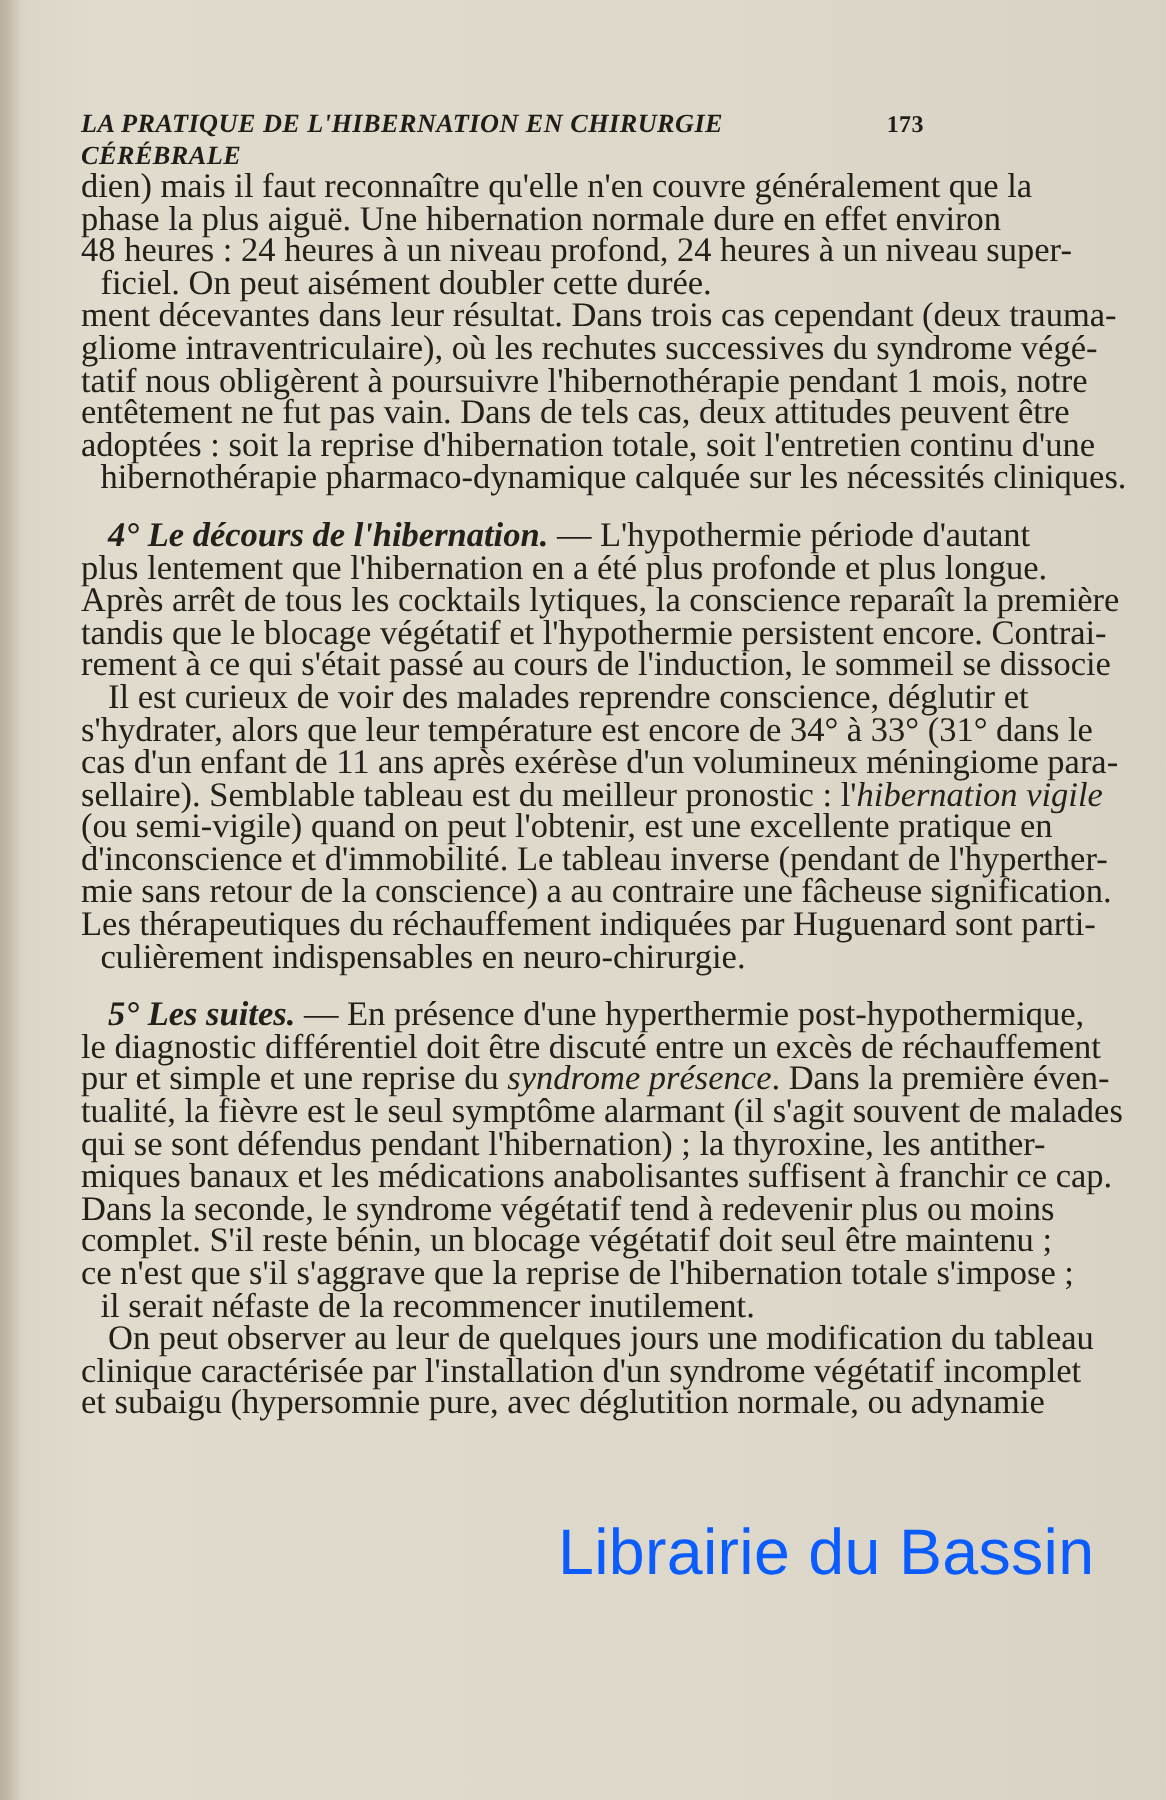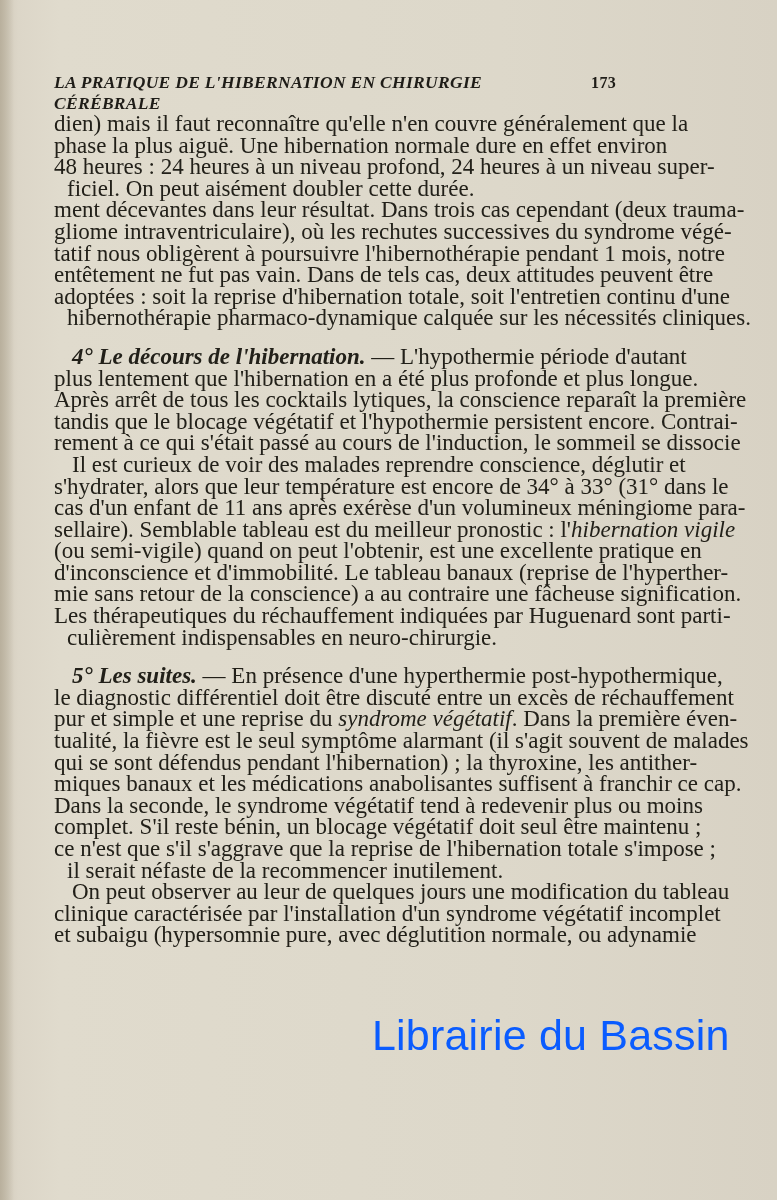--- a/index.html
+++ b/index.html
@@ -81,32 +81,32 @@
       <span class="line">tandis que le blocage végétatif et l'hypothermie persistent encore. Contrai-</span>
       <span class="line">rement à ce qui s'était passé au cours de l'induction, le sommeil se dissocie</span>
     </div>
 
     <div>
       <span class="line indent">Il est curieux de voir des malades reprendre conscience, déglutir et</span>
       <span class="line">s'hydrater, alors que leur température est encore de 34° à 33° (31° dans le</span>
       <span class="line">cas d'un enfant de 11 ans après exérèse d'un volumineux méningiome para-</span>
       <span class="line"><span>sellaire). Semblable tableau est du meilleur pronostic : l'</span><span class="it">hibernation vigile</span></span>
       <span class="line">(ou semi-vigile) quand on peut l'obtenir, est une excellente pratique en</span>
-      <span class="line">d'inconscience et d'immobilité. Le tableau banaux (reprise de l'hyperther-</span>
+      <span class="line">d'inconscience et d'immobilité. Le tableau inverse (pendant de l'hyperther-</span>
       <span class="line">mie sans retour de la conscience) a au contraire une fâcheuse signification.</span>
       <span class="line">Les thérapeutiques du réchauffement indiquées par Huguenard sont parti-</span>
       <span class="line last">culièrement indispensables en neuro-chirurgie.</span>
     </div>
 
     <div class="gap"></div>
 
     <div>
       <span class="line indent"><span class="bi">5°</span> <span class="bi">Les suites.</span> <span>— En présence d'une hyperthermie post-hypothermique,</span></span>
       <span class="line">le diagnostic différentiel doit être discuté entre un excès de réchauffement</span>
-      <span class="line"><span>pur et simple et une reprise du </span><span class="it">syndrome végétatif</span><span>. Dans la première éven-</span></span>
+      <span class="line"><span>pur et simple et une reprise du </span><span class="it">syndrome présence</span><span>. Dans la première éven-</span></span>
       <span class="line">tualité, la fièvre est le seul symptôme alarmant (il s'agit souvent de malades</span>
       <span class="line">qui se sont défendus pendant l'hibernation) ; la thyroxine, les antither-</span>
       <span class="line">miques banaux et les médications anabolisantes suffisent à franchir ce cap.</span>
       <span class="line">Dans la seconde, le syndrome végétatif tend à redevenir plus ou moins</span>
       <span class="line">complet. S'il reste bénin, un blocage végétatif doit seul être maintenu ;</span>
       <span class="line">ce n'est que s'il s'aggrave que la reprise de l'hibernation totale s'impose ;</span>
       <span class="line last">il serait néfaste de la recommencer inutilement.</span>
     </div>
 
     <div>

